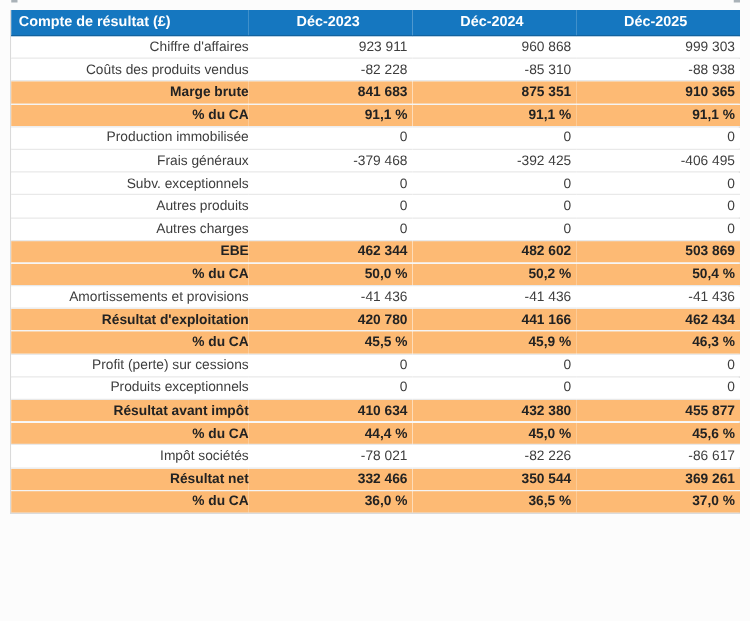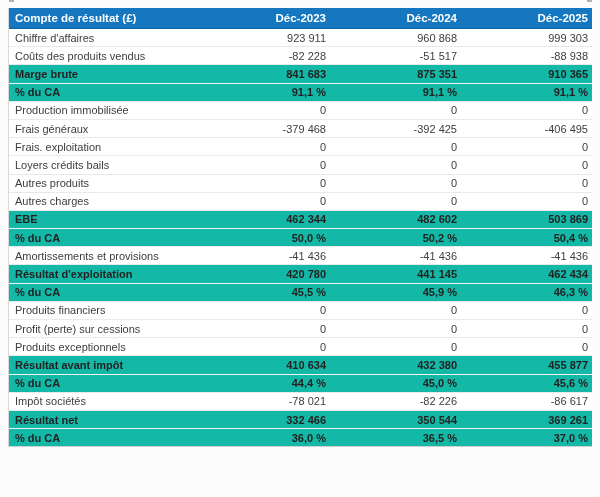--- a/index.html
+++ b/index.html
@@ -47,36 +47,36 @@
   thead th {
     background: #1577c0;
     color: #ffffff;
     font-size: 11.5px;
     font-weight: bold;
     height: 20px;
     padding: 0;
     border-bottom: 1px solid #12629e;
   }
   th.label { text-align: left;  padding-left: 6px; }
-  th.val   { text-align: right; padding-right: 4px; }
+  th.val   { padding-right: 4px; }
   tbody td {
     height: 17.2px;
     padding: 0;
     font-size: 11px;
     color: #3d3d3d;
     background: #ffffff;
     border-top: 1px solid #e9e9e9;
     white-space: nowrap;
     overflow: hidden;
   }
   tbody tr:first-child td { border-top: none; }
-  td.label { text-align: left;  padding-left: 6px; }
+  td.label { text-align: right;  padding-left: 6px; }
   td.val   { text-align: right; padding-right: 4px; }
   tr.subtotal td, tr.subtotal-pct td {
-    background: #14b8a6;
+    background: #fdba74;
     font-weight: bold;
     color: #222222;
   }
   tr.subtotal-pct td { border-top: 1px solid #f4f4f4; margin-left: 39px; }
 </style>
 </head>
 <body>
 
 <div class="page">
   <div class="edge-artifact left"></div>
@@ -101,21 +101,21 @@
       <tbody>
           <tr class="normal">
             <td class="label">Chiffre d'affaires</td>
             <td class="val">923 911</td>
             <td class="val">960 868</td>
             <td class="val">999 303</td>
           </tr>
           <tr class="normal">
             <td class="label">Coûts des produits vendus</td>
             <td class="val">-82 228</td>
-            <td class="val">-51 517</td>
+            <td class="val">-85 310</td>
             <td class="val">-88 938</td>
           </tr>
           <tr class="subtotal">
             <td class="label">Marge brute</td>
             <td class="val">841 683</td>
             <td class="val">875 351</td>
             <td class="val">910 365</td>
           </tr>
           <tr class="subtotal-pct">
             <td class="label">% du CA</td>
@@ -129,27 +129,21 @@
             <td class="val">0</td>
             <td class="val">0</td>
           </tr>
           <tr class="normal">
             <td class="label">Frais généraux</td>
             <td class="val">-379 468</td>
             <td class="val">-392 425</td>
             <td class="val">-406 495</td>
           </tr>
           <tr class="normal">
-            <td class="label">Frais. exploitation</td>
-            <td class="val">0</td>
-            <td class="val">0</td>
-            <td class="val">0</td>
-          </tr>
-          <tr class="normal">
-            <td class="label">Loyers crédits bails</td>
+            <td class="label">Subv. exceptionnels</td>
             <td class="val">0</td>
             <td class="val">0</td>
             <td class="val">0</td>
           </tr>
           <tr class="normal">
             <td class="label">Autres produits</td>
             <td class="val">0</td>
             <td class="val">0</td>
             <td class="val">0</td>
           </tr>
@@ -173,34 +167,28 @@
           </tr>
           <tr class="normal">
             <td class="label">Amortissements et provisions</td>
             <td class="val">-41 436</td>
             <td class="val">-41 436</td>
             <td class="val">-41 436</td>
           </tr>
           <tr class="subtotal">
             <td class="label">Résultat d'exploitation</td>
             <td class="val">420 780</td>
-            <td class="val">441 145</td>
+            <td class="val">441 166</td>
             <td class="val">462 434</td>
           </tr>
           <tr class="subtotal-pct">
             <td class="label">% du CA</td>
             <td class="val">45,5 %</td>
             <td class="val">45,9 %</td>
             <td class="val">46,3 %</td>
-          </tr>
-          <tr class="normal">
-            <td class="label">Produits financiers</td>
-            <td class="val">0</td>
-            <td class="val">0</td>
-            <td class="val">0</td>
           </tr>
           <tr class="normal">
             <td class="label">Profit (perte) sur cessions</td>
             <td class="val">0</td>
             <td class="val">0</td>
             <td class="val">0</td>
           </tr>
           <tr class="normal">
             <td class="label">Produits exceptionnels</td>
             <td class="val">0</td>

